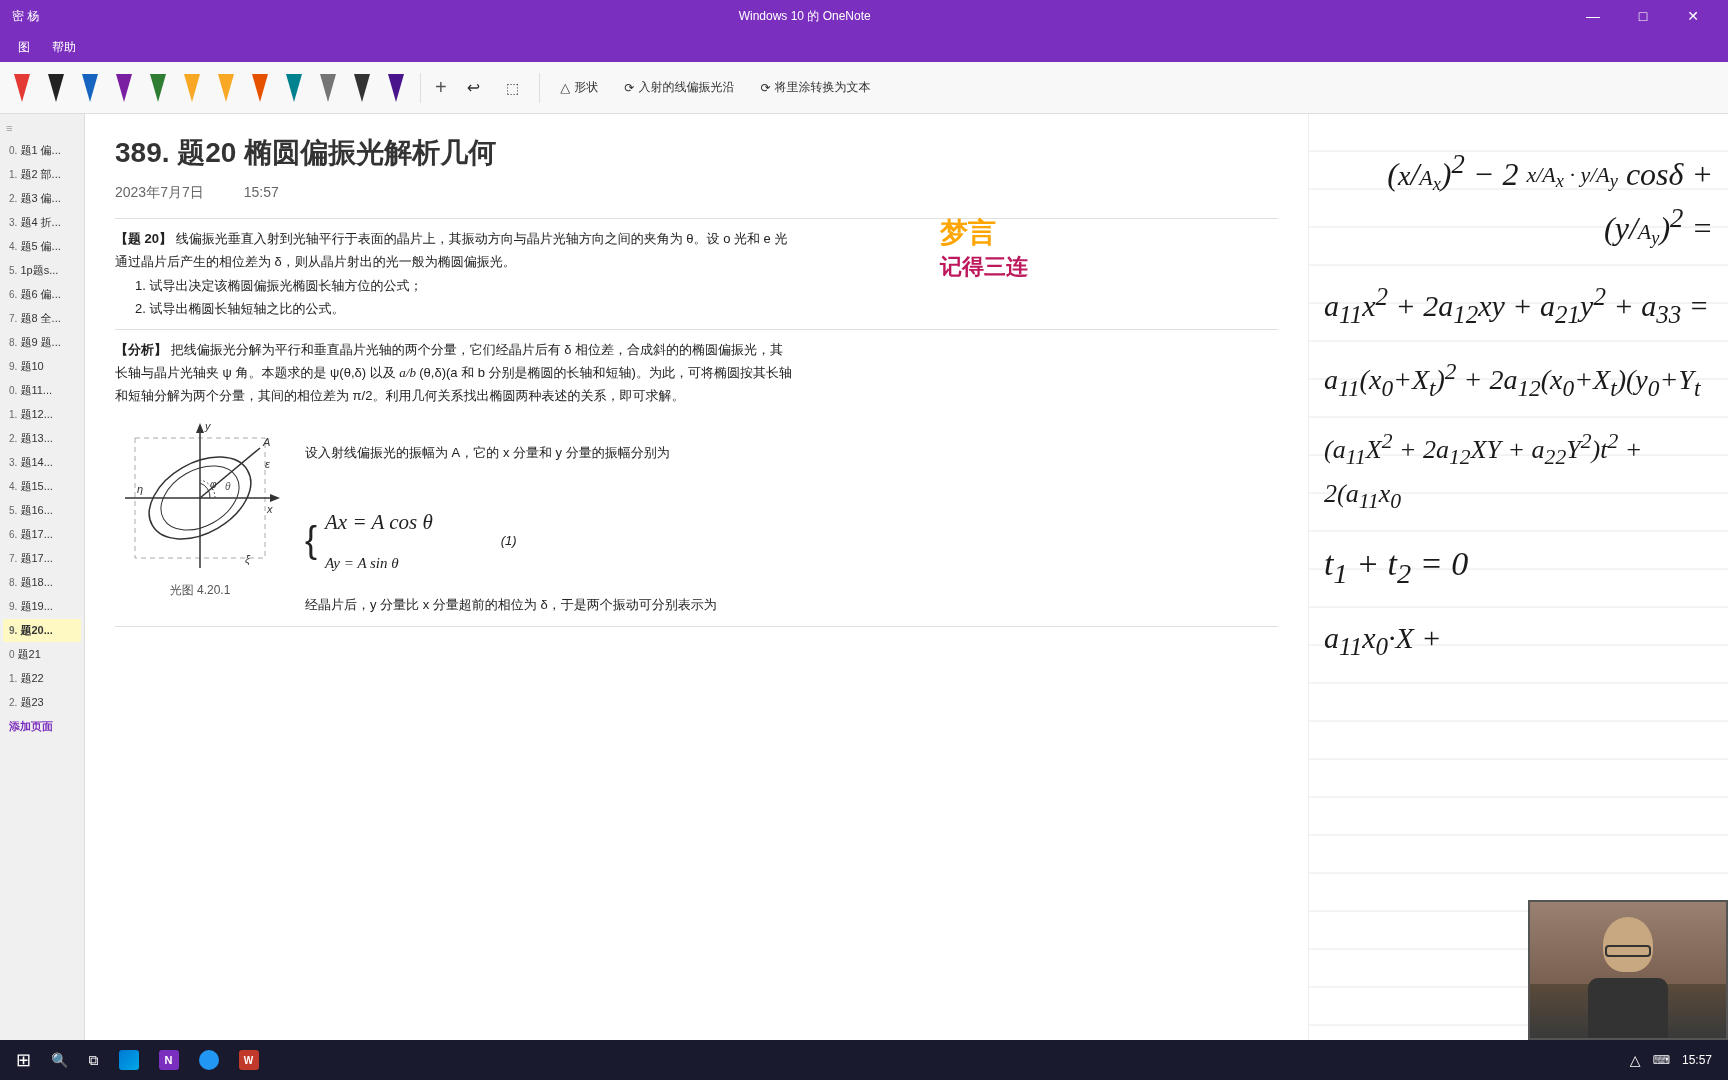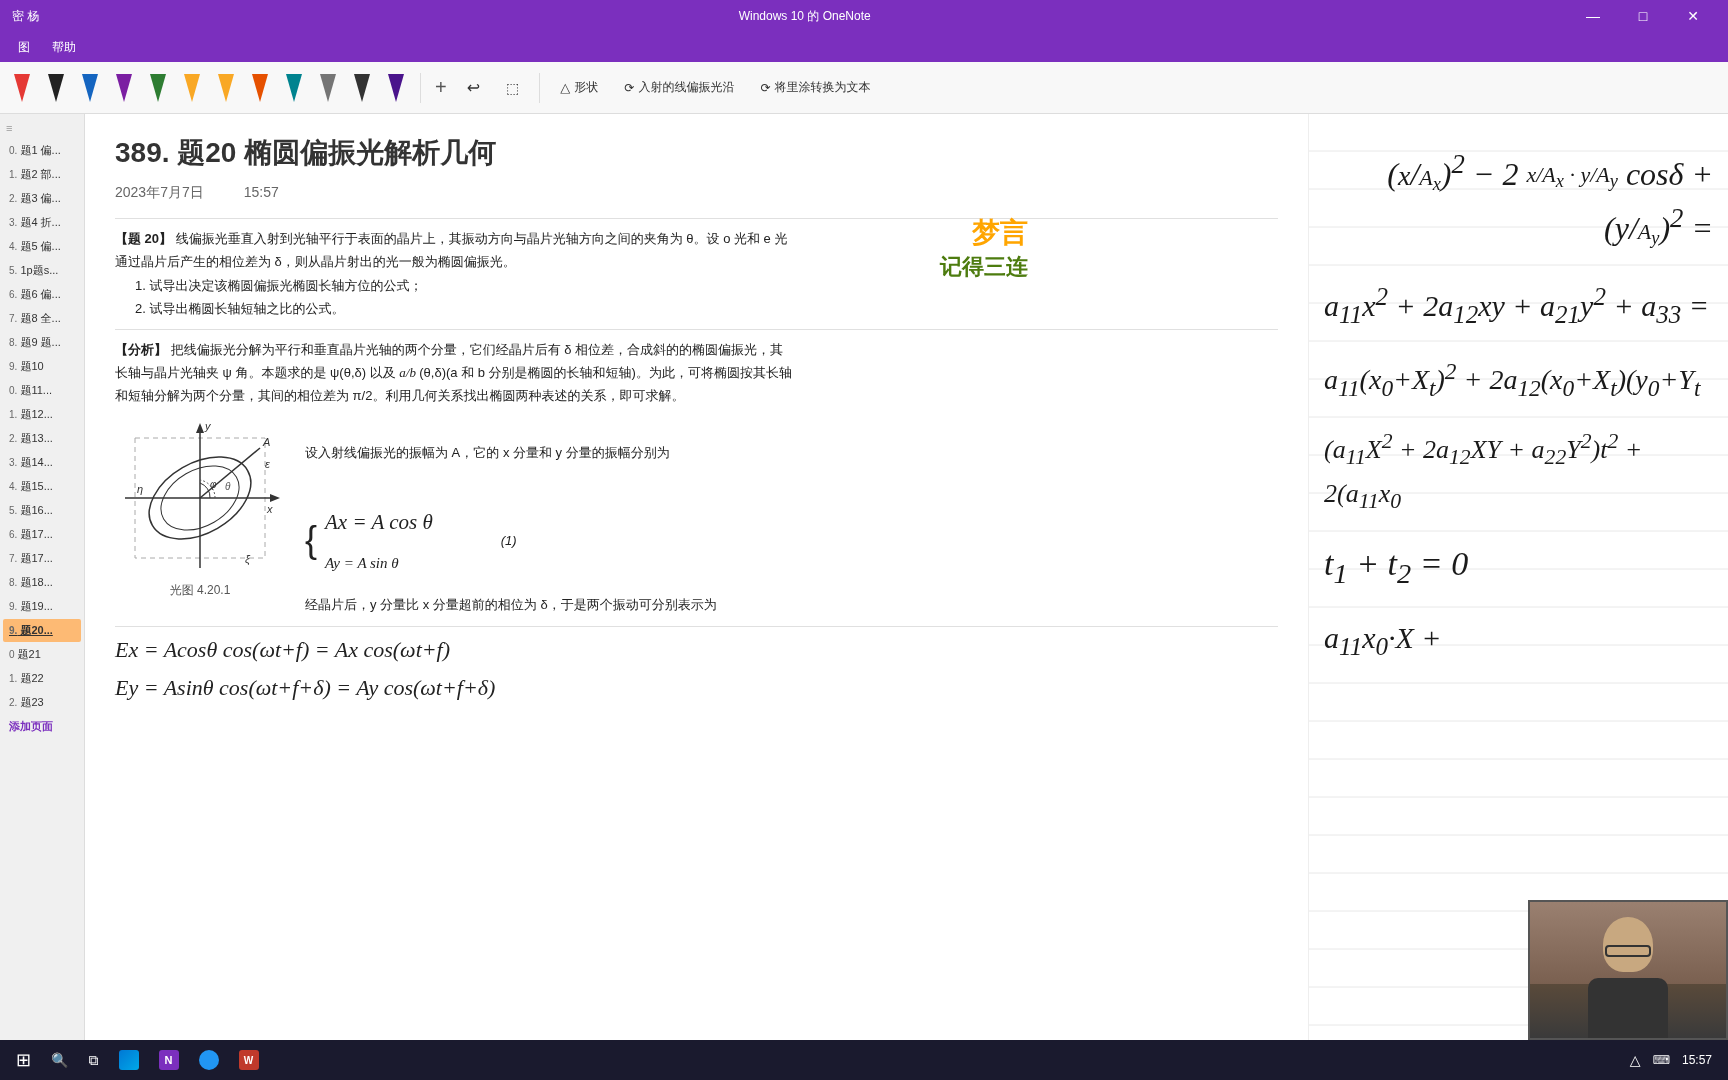--- a/index.html
+++ b/index.html
@@ -99,21 +99,21 @@
       padding: 4px 6px;
       font-size: 11px;
       color: #333;
       cursor: pointer;
       white-space: nowrap;
       overflow: hidden;
       text-overflow: ellipsis;
       border-radius: 2px;
       margin: 1px 3px;
     }
-    .sidebar-item.active { background: #fdba74; font-weight: bold; text-decoration: underline; }
+    .sidebar-item.active { background: #fef9c3; font-weight: bold; }
 
     
     #content {
       flex: 1;
       background: white;
       overflow: hidden;
       position: relative;
     }
     #page-content {
       padding: 20px 30px;
@@ -138,25 +138,25 @@
 
     
     .name-stamp {
       position: absolute;
       top: 100px;
       right: 280px;
       font-size: 28px;
       color: orange;
       font-weight: bold;
       font-family: 'SimSun', serif;
-      text-align: right;
+      text-align: left;
     }
     .name-stamp-sub {
       font-size: 22px;
-      color: #4d7c0f;
+      color: #be185d;
     }
 
     
     .content-section {
       font-size: 13px;
       color: #222;
       line-height: 1.8;
       max-width: 680px;
     }
     .content-bold { font-weight: bold; text-align: center; }
@@ -506,24 +506,20 @@
               <div class="math-equation" style="font-size:15px;">Ay = A sin θ</div>
             </div>
             <span style="margin-left:60px; font-style:italic;">(1)</span>
           </div>
           <p>经晶片后，y 分量比 x 分量超前的相位为 δ，于是两个振动可分别表示为</p>
         </div>
       </div>
 
       <hr class="h-line">
 
-      <div style="margin-top:10px;">
-        <div class="math-equation" style="font-size:22px; margin-bottom:12px;">Ex = Acosθ  cos(ωt+f)  = Ax cos(ωt+f)</div>
-        <div class="math-equation" style="font-size:22px;">Ey = Asinθ  cos(ωt+f+δ) = Ay cos(ωt+f+δ)</div>
-      </div>
 
     </div>
   </div>
 
   <div id="right-panel" style="width:420px; background:white; border-left:1px solid #eee; padding:10px 15px; position:relative;">
 
     <div style="position:absolute; top:0; left:0; right:0; bottom:0; pointer-events:none;">
       
       <svg width="100%" height="100%">
         <defs>

